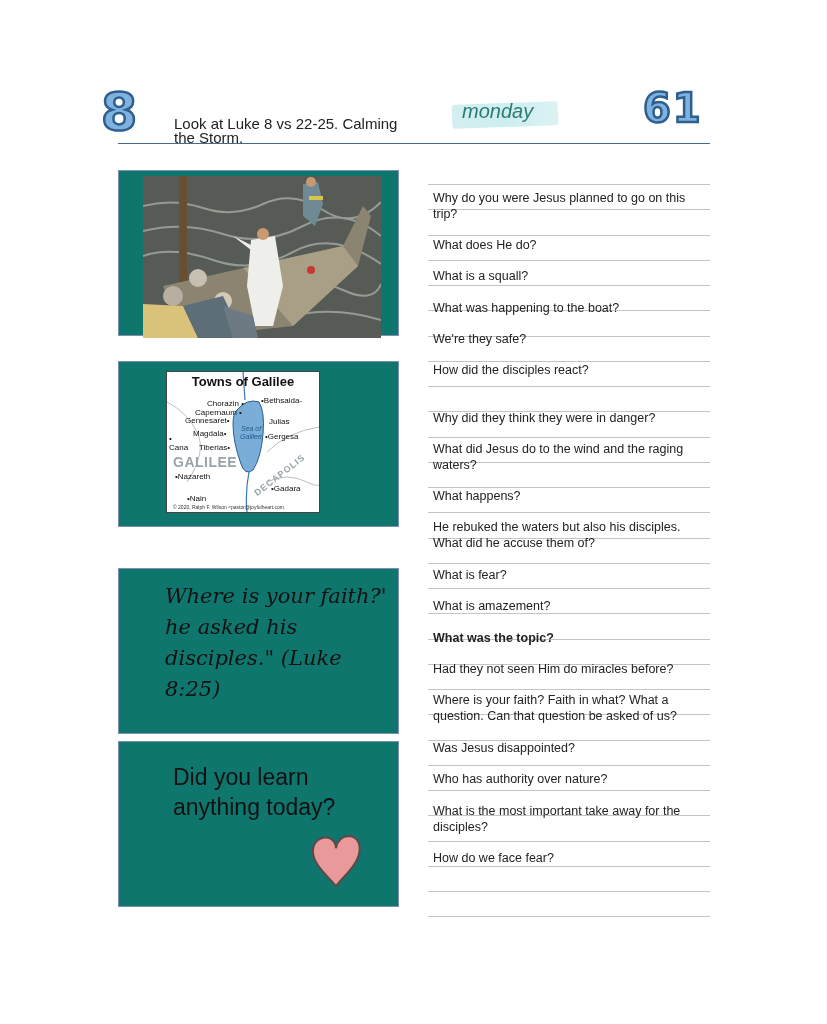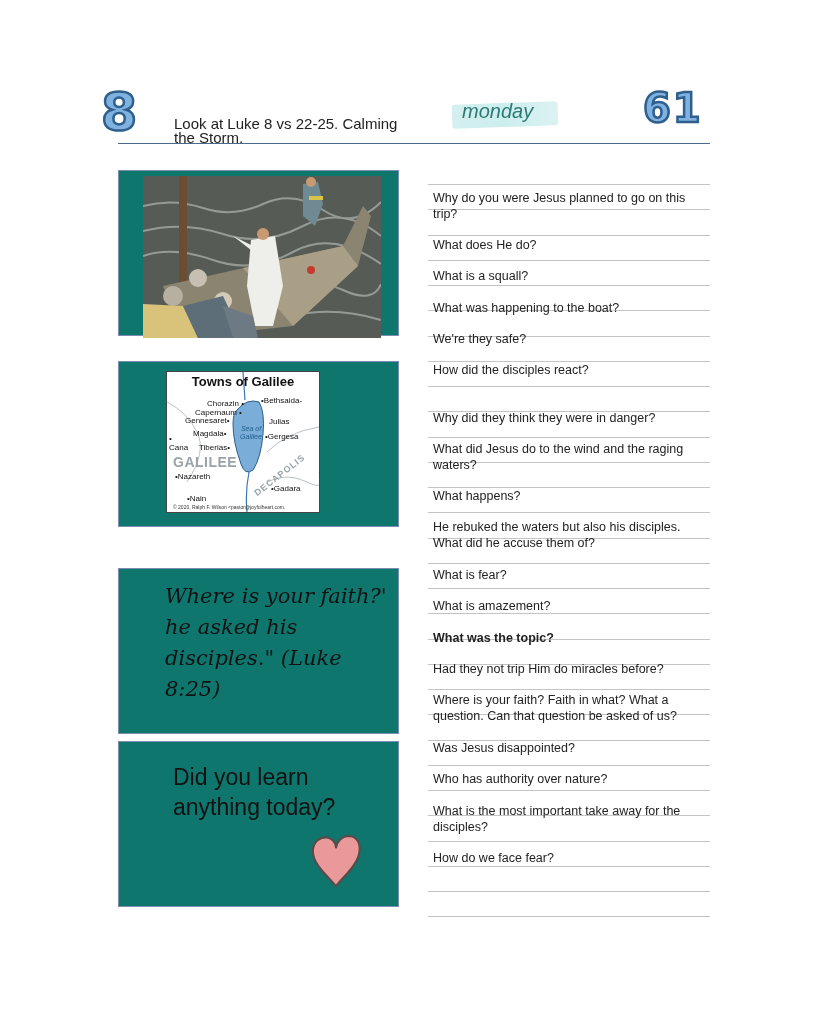--- a/index.html
+++ b/index.html
@@ -169,19 +169,19 @@
     <div class="q" style="top: 300px;">What was happening to the boat?</div>
     <div class="q" style="top: 331px;">We're they safe?</div>
     <div class="q" style="top: 362px;">How did the disciples react?</div>
     <div class="q" style="top: 410px;">Why did they think they were in danger?</div>
     <div class="q" style="top: 441px;">What did Jesus do to the wind and the raging waters?</div>
     <div class="q" style="top: 488px;">What happens?</div>
     <div class="q" style="top: 519px;">He rebuked the waters but also his disciples. What did he accuse them of?</div>
     <div class="q" style="top: 567px;">What is fear?</div>
     <div class="q" style="top: 598px;">What is amazement?</div>
     <div class="q" style="top: 630px; font-weight: bold;">What was the topic?</div>
-    <div class="q" style="top: 661px;">Had they not trip Him do miracles before?</div>
+    <div class="q" style="top: 661px;">Had they not seen Him do miracles before?</div>
     <div class="q" style="top: 692px;">Where is your faith?  Faith in what?  What a question.  Can that question be asked of us?</div>
     <div class="q" style="top: 740px;">Was Jesus disappointed?</div>
     <div class="q" style="top: 771px;">Who has authority over nature?</div>
     <div class="q" style="top: 803px;">What is the most important take away for the disciples?</div>
     <div class="q" style="top: 850px;">How do we face fear?</div>
   </div>
 
 </body></html>

